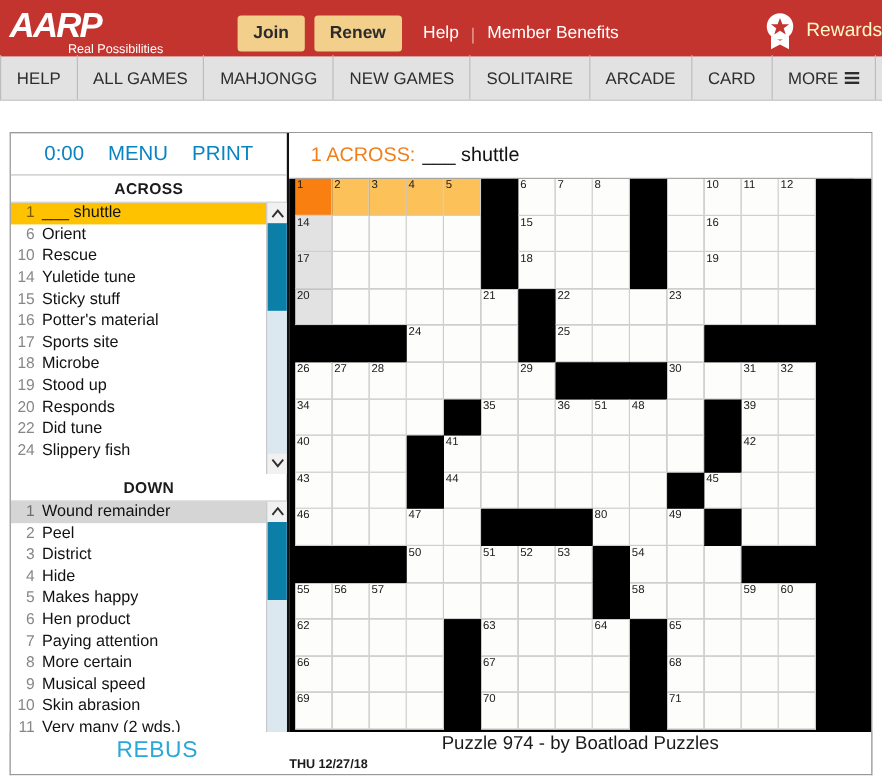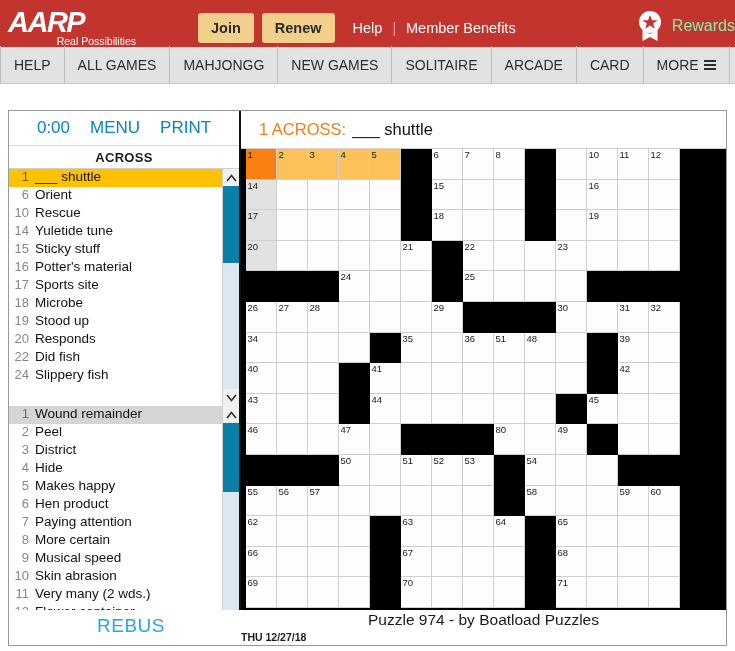--- a/index.html
+++ b/index.html
@@ -36,21 +36,21 @@
     color: #ffffff; font-size: 14.5px; text-decoration: none; cursor: pointer;
     font-family: "Liberation Sans", sans-serif;
   }
   #help-link { margin-left: 18px; }
   .hdr-sep { color: #e4a49f; margin: 0 10px; font-size: 14px; }
   #rewards-group {
     position: absolute; right: 0; top: 10px;
     display: flex; align-items: center;
   }
   #rewards-badge-icon { width: 30px; height: 32px; }
-  #rewards-label { color: #86efac; font-size: 16px; margin-left: 7px; white-space: nowrap; }
+  #rewards-label { color: #fef9c3; font-size: 16px; margin-left: 7px; white-space: nowrap; }
 
   
   #games-nav {
     position: absolute; left: 0; top: 47px; width: 735px; height: 37px;
     background: #e2e2e2;
     display: flex; align-items: flex-end;
     border-bottom: 1px solid #c8c8c8;
   }
   .nav-item {
     height: 37px; display: flex; align-items: center; justify-content: center;
@@ -283,21 +283,21 @@
           <div class="clue-row">
             <span class="num">19</span>
             <span>Stood up</span>
           </div>
           <div class="clue-row">
             <span class="num">20</span>
             <span>Responds</span>
           </div>
           <div class="clue-row">
             <span class="num">22</span>
-            <span>Did fish</span>
+            <span>Did tune</span>
           </div>
           <div class="clue-row">
             <span class="num">24</span>
             <span>Slippery fish</span>
           </div>
         </div>
       <div class="vscroll">
         <div class="arrow">
           <svg width="11" height="8" viewBox="0 0 11 8">
               <path d="M1 7 L5.5 1.5 L10 7" stroke="#2f2f2f" stroke-width="1.6" fill="none"></path>
@@ -307,20 +307,21 @@
           <div class="thumb" style="top:0; height:38%;"></div>
         </div>
         <div class="arrow">
           <svg width="11" height="8" viewBox="0 0 11 8">
               <path d="M1 1 L5.5 6.5 L10 1" stroke="#2f2f2f" stroke-width="1.6" fill="none"></path>
             </svg>
         </div>
       </div>
     </div>
 
+    <div class="clue-section-header">DOWN</div>
     <div class="clue-list-wrap">
       <div class="clue-list" id="down-list">
           <div class="clue-row selected-down">
             <span class="num">1</span>
             <span>Wound remainder</span>
           </div>
           <div class="clue-row">
             <span class="num">2</span>
             <span>Peel</span>
           </div>

